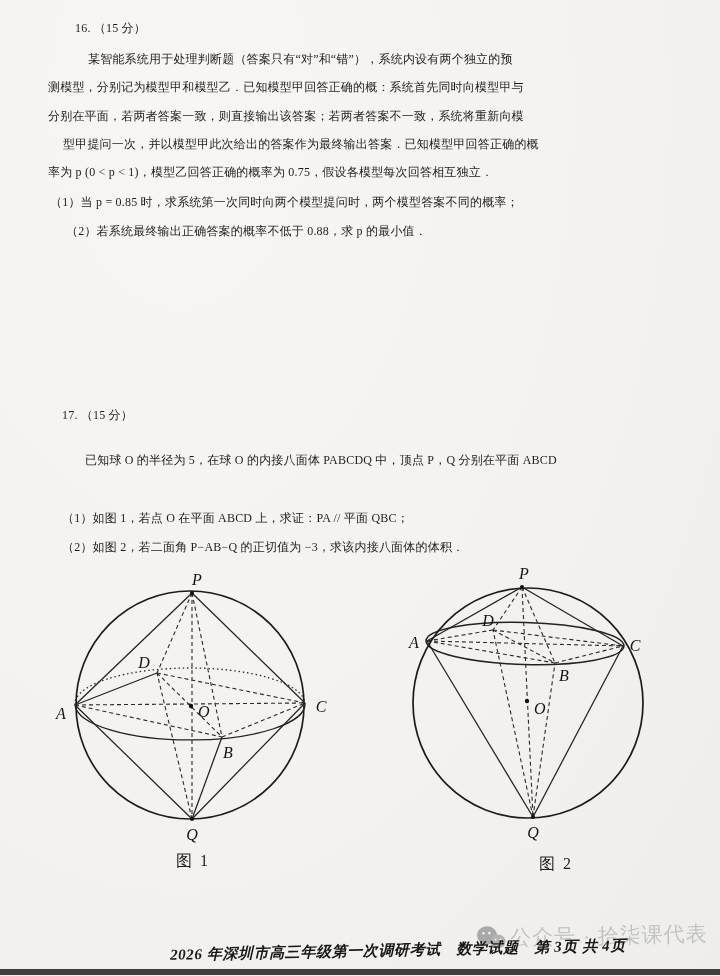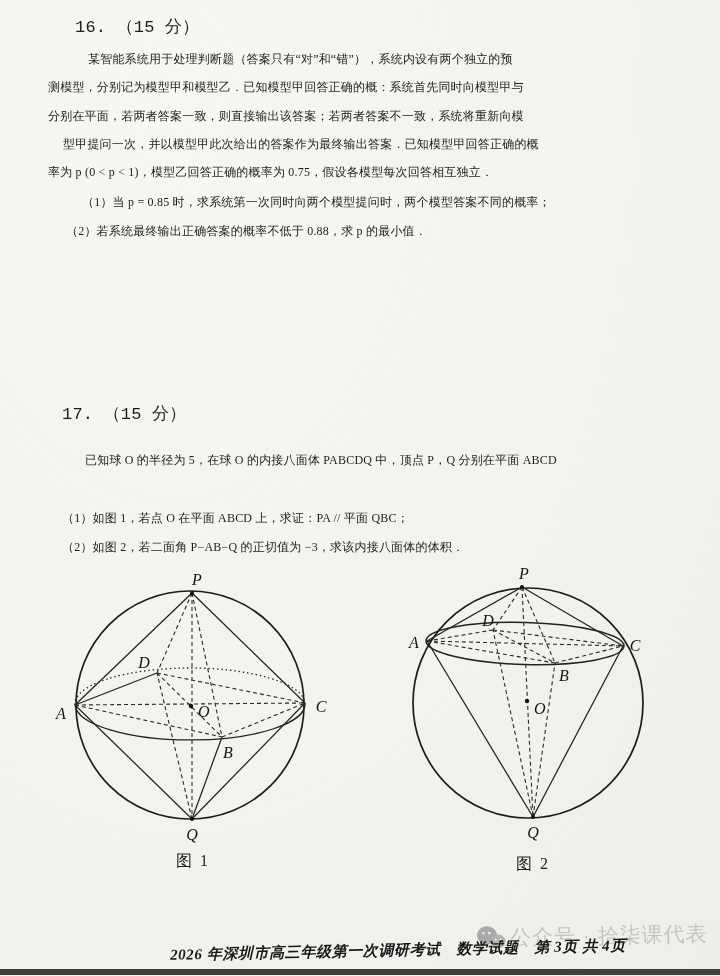--- a/index.html
+++ b/index.html
@@ -8,21 +8,21 @@
     background:radial-gradient(ellipse at 25% 10%, #f7f6f3 0%, #f3f2ee 55%, #eeedea 100%);
     font-family:"Liberation Serif","DejaVu Serif",serif;
     color:#1d1d1d;
   }
   .page{position:absolute;inset:0;}
   .tl{
     position:absolute;white-space:nowrap;
     font-size:12px;line-height:20px;letter-spacing:0.2px;
     color:#1d1d1d;
   }
-  .qheader{font-size:17px;font-family:Liberation Mono, monospace;}
+  .qheader{font-size:12px;}
   .fig{position:absolute;}
   .figcaption{
     position:absolute;width:80px;text-align:center;
     font-size:16px;color:#1d1d1d;letter-spacing:2px;
   }
   svg text{
     font-family:"Liberation Serif","DejaVu Serif",serif;
     font-style:italic;font-size:16px;fill:#141414;
   }
   .footer{
@@ -52,21 +52,21 @@
 <body>
 
 <div class="page">
 
   <div class="tl qheader" style="left:75px;top:18px;">16. （15 分）</div>
   <div class="tl" style="left:88px;top:49px;">某智能系统用于处理判断题（答案只有“对”和“错”），系统内设有两个独立的预</div>
   <div class="tl" style="left:48px;top:77px;">测模型，分别记为模型甲和模型乙．已知模型甲回答正确的概：系统首先同时向模型甲与</div>
   <div class="tl" style="left:48px;top:106px;">分别在平面，若两者答案一致，则直接输出该答案；若两者答案不一致，系统将重新向模</div>
   <div class="tl" style="left:48px;top:134px;margin-left:15px;">型甲提问一次，并以模型甲此次给出的答案作为最终输出答案．已知模型甲回答正确的概</div>
   <div class="tl" style="left:48px;top:162px;">率为 p (0 &lt; p &lt; 1)，模型乙回答正确的概率为 0.75，假设各模型每次回答相互独立．</div>
-  <div class="tl" style="left:82px;top:192px;text-align:center;">（1）当 p = 0.85 时，求系统第一次同时向两个模型提问时，两个模型答案不同的概率；</div>
+  <div class="tl" style="left:50px;top:192px;text-align:center;">（1）当 p = 0.85 时，求系统第一次同时向两个模型提问时，两个模型答案不同的概率；</div>
   <div class="tl" style="left:66px;top:221px;">（2）若系统最终输出正确答案的概率不低于 0.88，求 p 的最小值．</div>
 
   <div class="tl qheader" style="left:62px;top:405px;">17. （15 分）</div>
   <div class="tl" style="left:85px;top:450px;">已知球 O 的半径为 5，在球 O 的内接八面体 PABCDQ 中，顶点 P，Q 分别在平面 ABCD</div>
   <div class="tl" style="left:62px;top:508px;">（1）如图 1，若点 O 在平面 ABCD 上，求证：PA // 平面 QBC；</div>
   <div class="tl" style="left:62px;top:537px;">（2）如图 2，若二面角 P−AB−Q 的正切值为 −3，求该内接八面体的体积．</div>
 
   <div class="fig" style="left:28px;top:572px;width:330px;height:280px;">
     <svg width="330" height="280" viewBox="0 0 330 280">
       <g>
@@ -145,21 +145,21 @@
         <text x="152" y="11" text-anchor="middle">P</text>
         <text x="161" y="270" text-anchor="middle">Q</text>
         <text x="42" y="80" text-anchor="middle">A</text>
         <text x="263" y="83" text-anchor="middle">C</text>
         <text x="116" y="58" text-anchor="middle">D</text>
         <text x="192" y="113" text-anchor="middle">B</text>
         <text x="162" y="146" text-anchor="start">O</text>
       </g>
     </svg>
   </div>
-  <div class="figcaption" style="left:493px;top:854px;">图 2</div>
+  <div class="figcaption" style="left:493px;top:854px;text-align:right;">图 2</div>
 
   <div class="watermark">
     <svg width="30" height="26" viewBox="0 0 30 26" style="margin-right:4px;">
       <ellipse cx="11" cy="10" rx="10" ry="9" fill="#a9a9a9"></ellipse>
       <ellipse cx="22" cy="16.5" rx="7.5" ry="7" fill="#b2b2b2"></ellipse>
       <circle cx="7.5" cy="8" r="1.3" fill="#f3f2ee"></circle>
       <circle cx="13.5" cy="8" r="1.3" fill="#f3f2ee"></circle>
       <circle cx="19.5" cy="14.5" r="1" fill="#f3f2ee"></circle>
       <circle cx="24.5" cy="14.5" r="1" fill="#f3f2ee"></circle>
     </svg>

